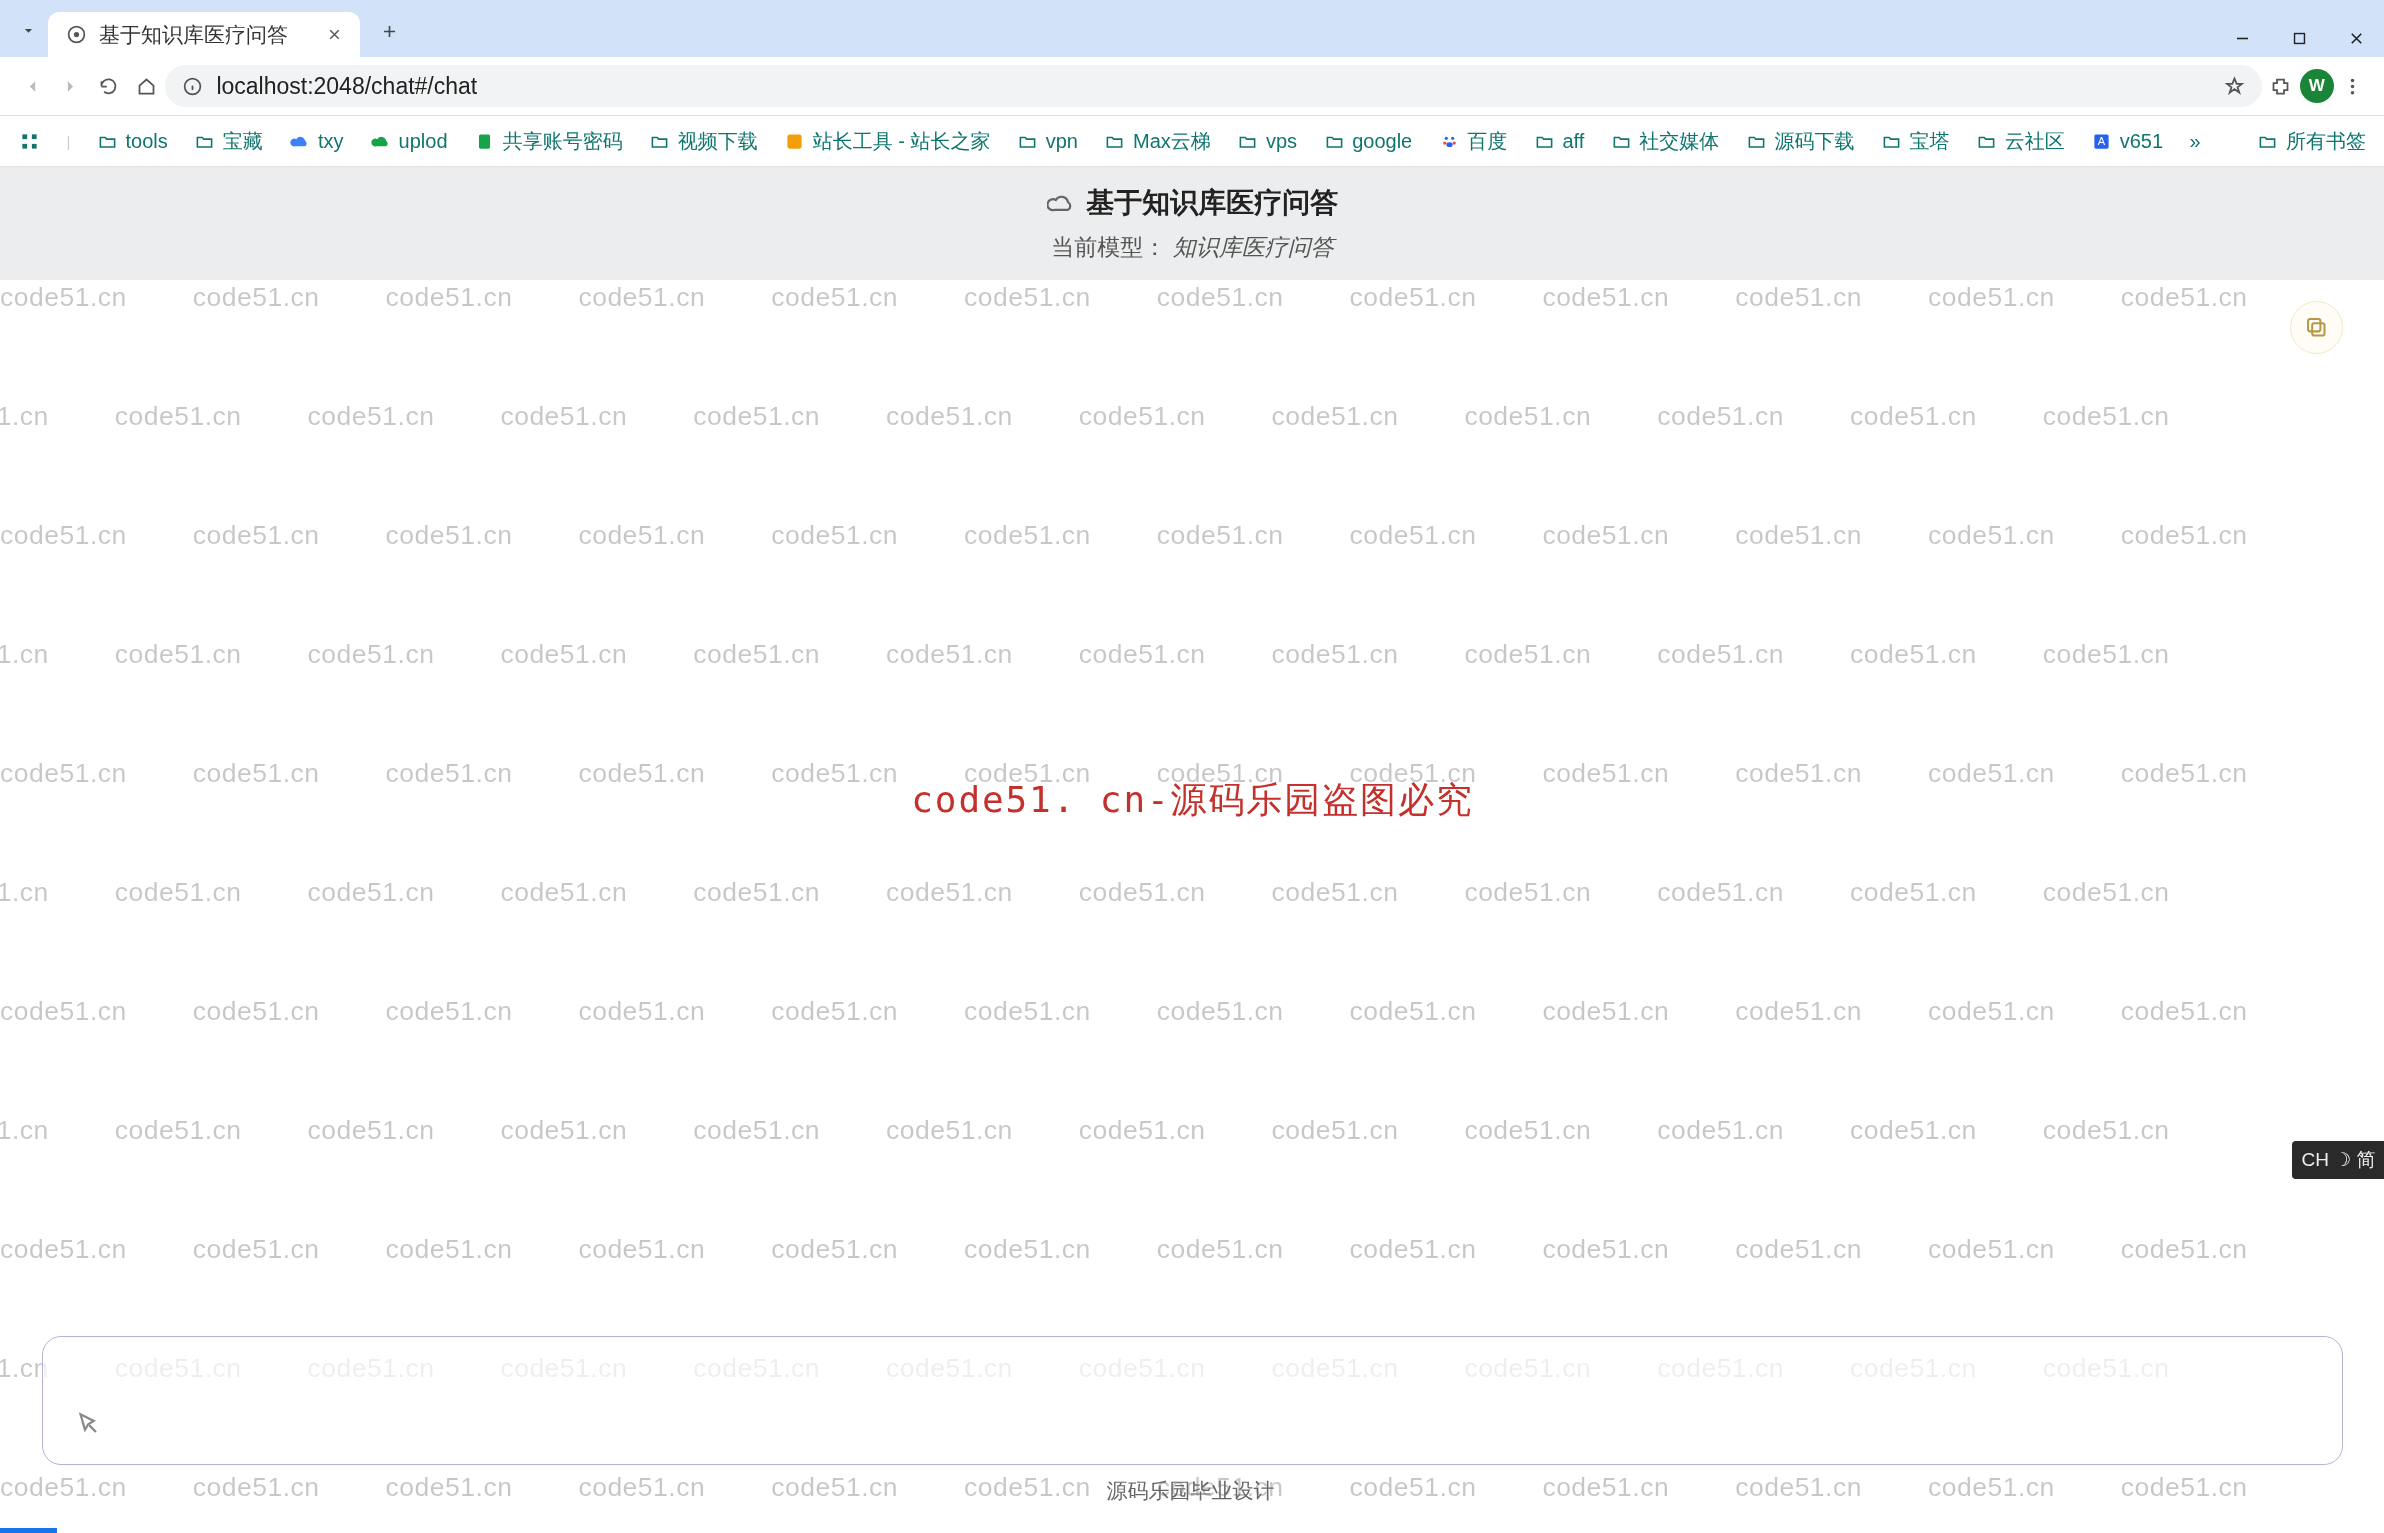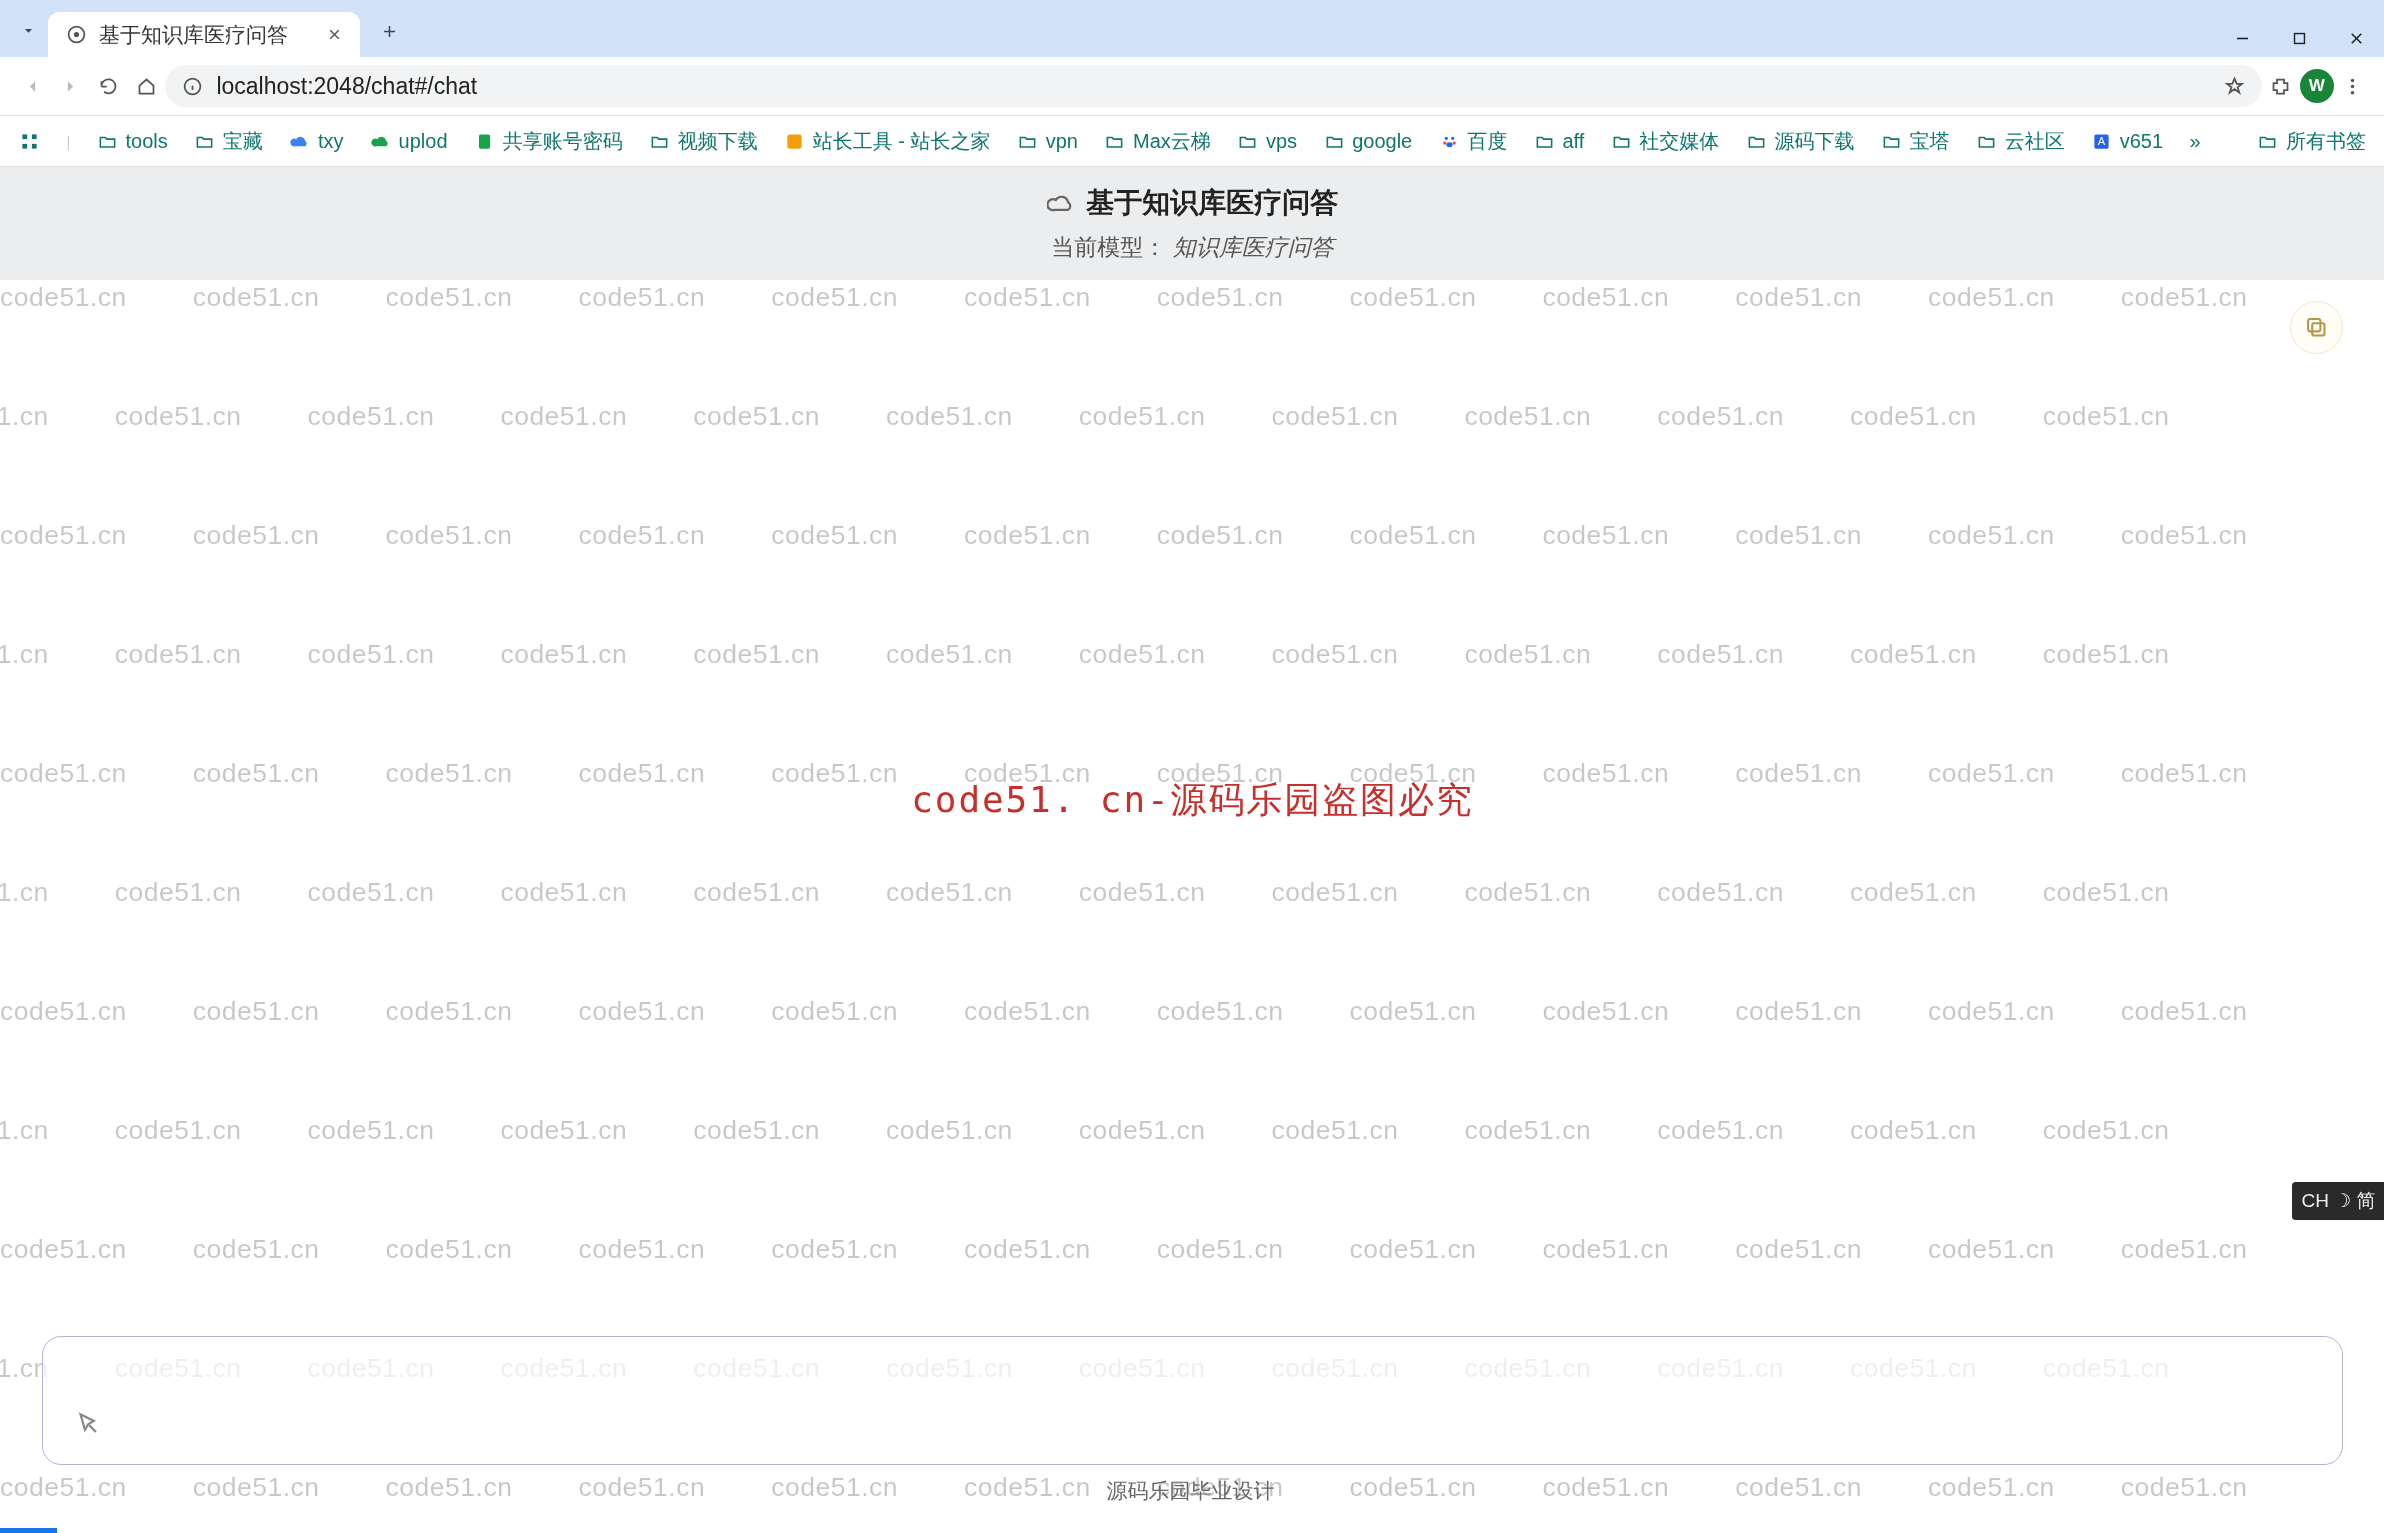--- a/index.html
+++ b/index.html
@@ -191,21 +191,21 @@
   background:#fffdf5;
   border:0.9px solid #f0e9c8;
   display:flex;align-items:center;justify-content:center;
   color:#b89648;
 }
 
 
 .ime-badge {
   position:absolute;
   right:0;
-  top:1182px;
+  top:1141px;
   height:38px;
   background:#2a2a2a;
   color:#eee;
   font-size:19px;
   padding:0 9.5px;
   border-radius:3.8px 0 0 3.8px;
   display:flex;align-items:center; gap:5.7px;
   z-index:20;
 }
 

